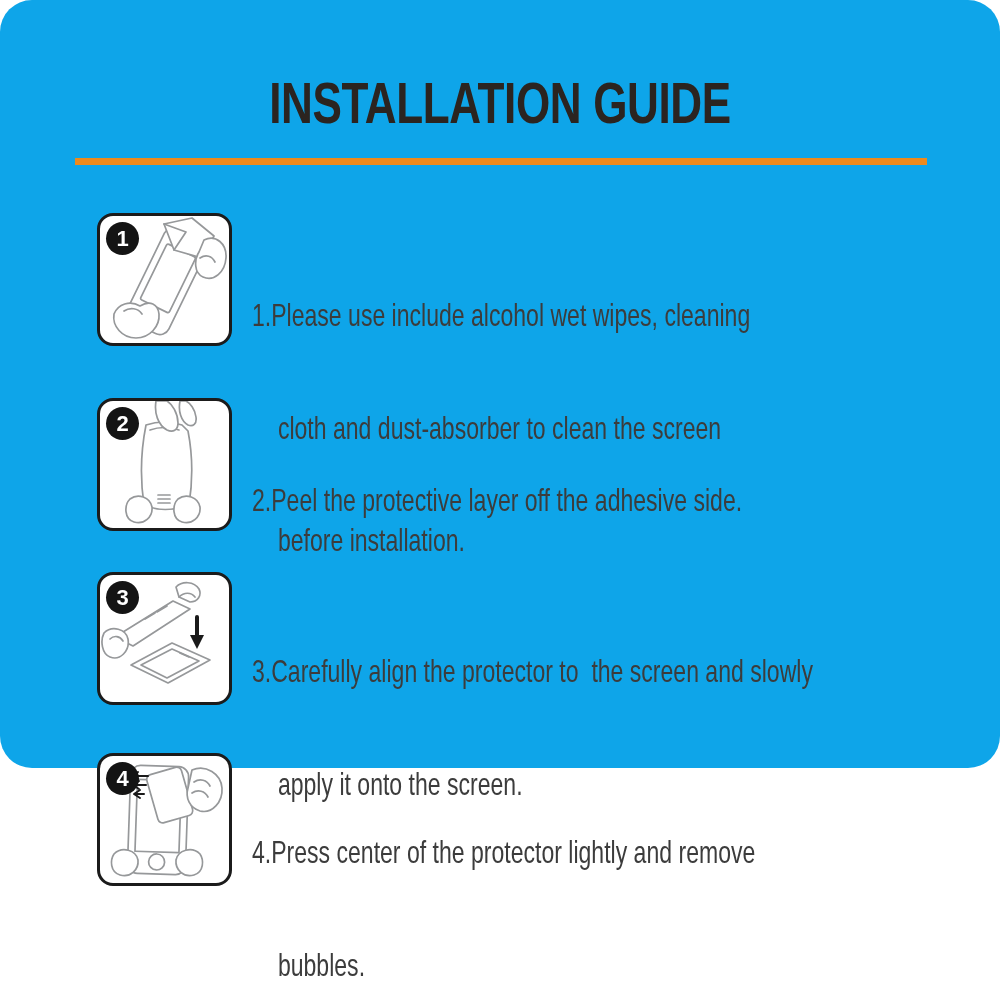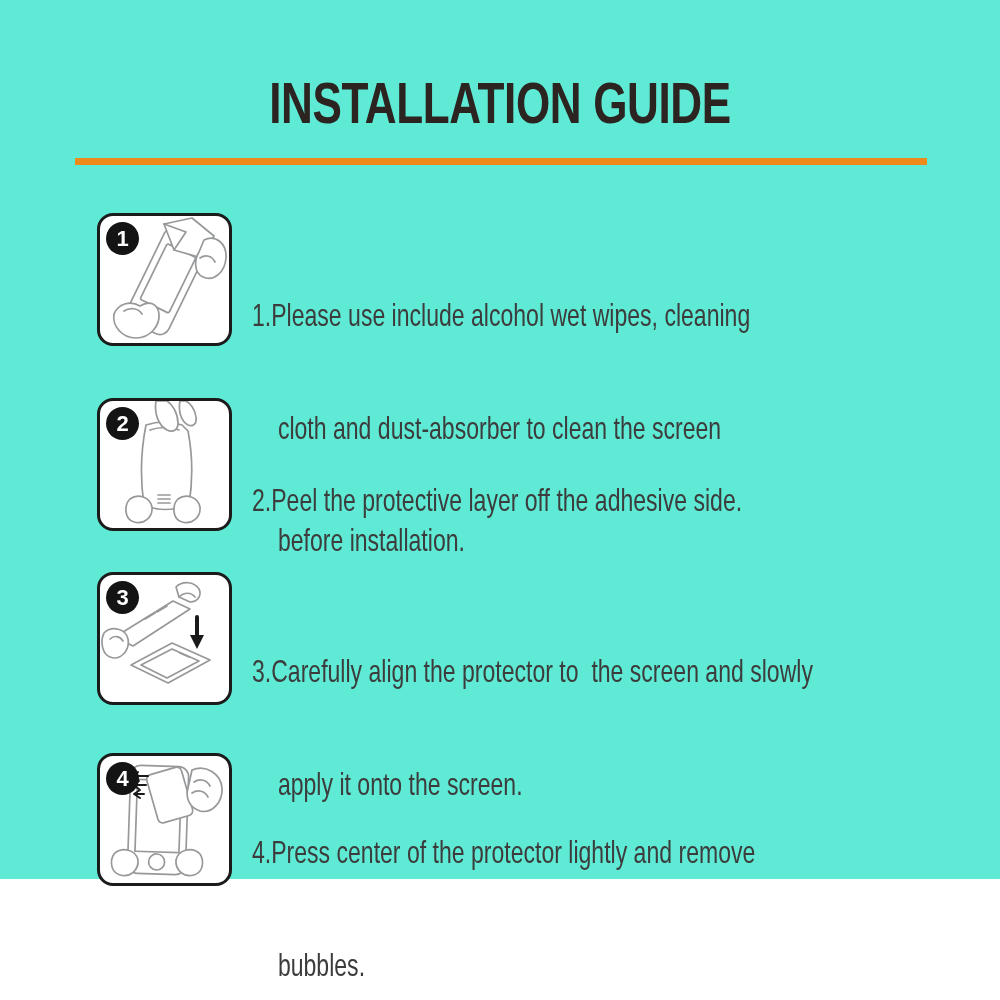--- a/index.html
+++ b/index.html
@@ -1,17 +1,17 @@
 <!DOCTYPE html>
 <html><head>
 <meta charset="utf-8">
 <style>
   html,body{margin:0;padding:0;background:#ffffff;}
   body{width:1000px;height:1000px;overflow:hidden;font-family:"Liberation Sans",sans-serif;}
-  .page{position:relative;width:1000px;height:879px;background:#5eead4;}
+  .page{position:relative;width:1000px;height:768px;background:#0ea5e9;border-radius:32px;}
 
   .title{
     position:absolute;top:74px;left:0;width:1000px;margin:0;
     text-align:center;font-size:58px;line-height:58px;font-weight:700;
     letter-spacing:-0.5px;transform:scaleX(0.76);transform-origin:50% 50%;
     white-space:pre;
   }
   .divider{position:absolute;left:75px;top:158px;width:852px;height:7px;}
 
   .panel{

